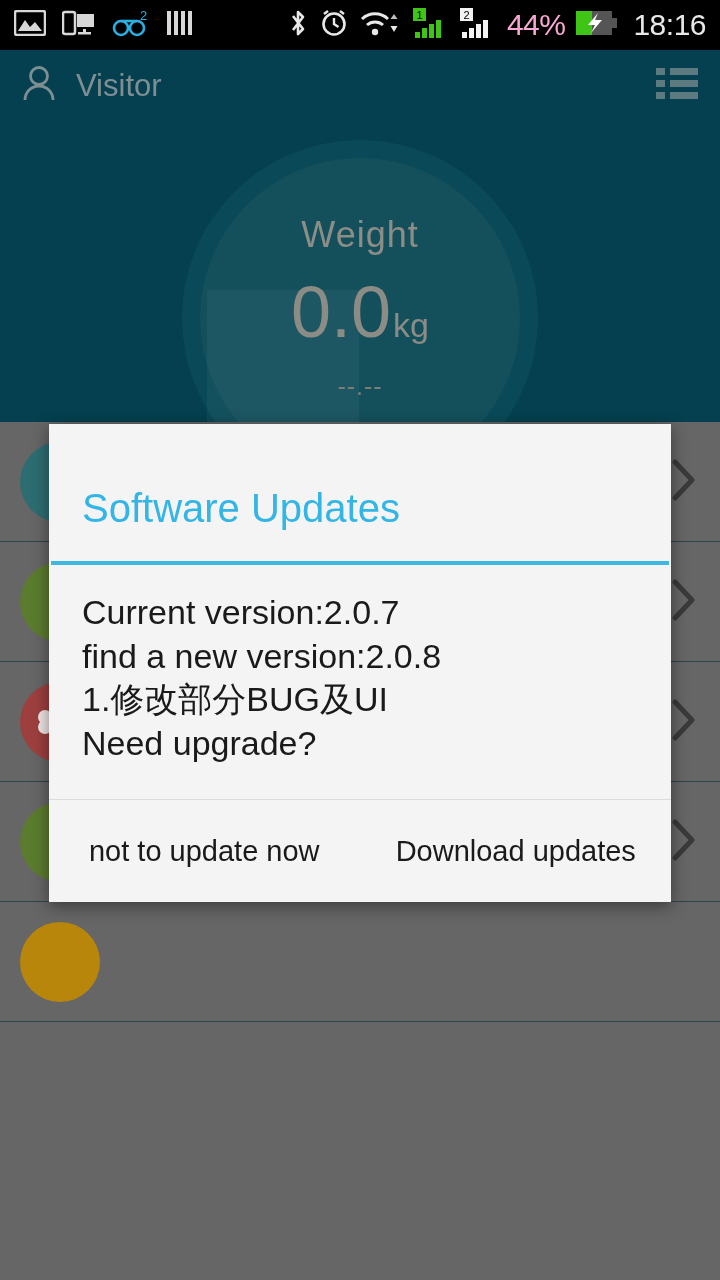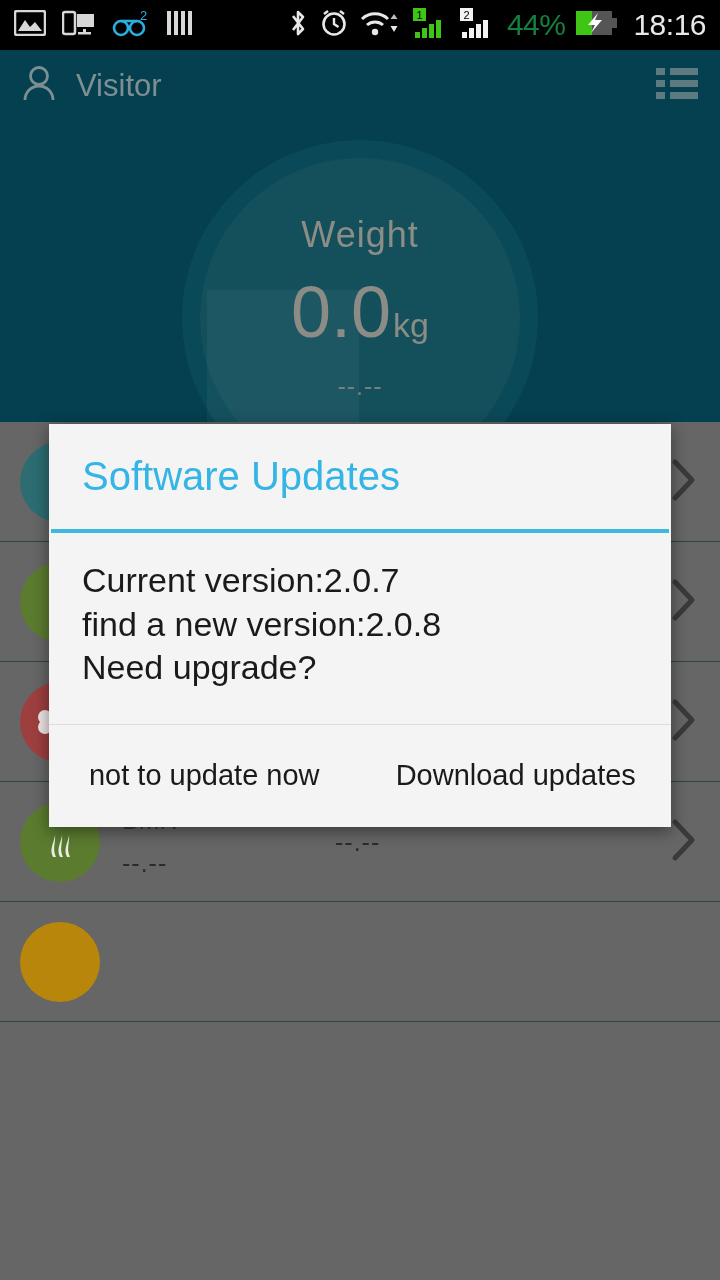--- a/index.html
+++ b/index.html
@@ -13,21 +13,21 @@
 
   
   .statusbar{
     position:absolute; left:0; top:0; width:720px; height:50px;
     background:#000; display:flex; align-items:center;
     padding:0 14px;
   }
   .sb-left{ display:flex; align-items:center; gap:16px; }
   .sb-right{ display:flex; align-items:center; gap:11px; margin-left:auto; }
   .sb-ico{ display:block; }
-  .sb-pct{ color:#15803d; font-size:30px; letter-spacing:-0.5px; }
+  .sb-pct{ color:#f9a8d4; font-size:30px; letter-spacing:-0.5px; }
   .sb-time{ color:#e8e8e8; font-size:30px; letter-spacing:-0.5px; margin-left:4px;}
 
   
   .appbar{
     position:absolute; left:0; top:50px; width:720px; height:72px;
     background:#04404f; display:flex; align-items:center; padding:0 22px;
   }
   .appbar .title{
     color:#7d8f93; font-size:31px; margin-left:20px; font-weight:400;
   }
@@ -83,21 +83,21 @@
   .row .chev{ position:absolute; right:22px; top:50%; transform:translateY(-50%); }
 
   
   .scrim{ position:absolute; inset:0; background:transparent; }
   .dialog{
     position:absolute; left:49px; top:424px; width:622px;
     background:#f4f4f4;
     box-shadow:0 4px 16px rgba(0,0,0,0.45);
   }
   .dlg-title{
-    color:#33b5e5; font-size:40px; padding:30px 33px 30px 33px;
+    color:#33b5e5; font-size:40px; padding:62px 33px 30px 33px;
   }
   .dlg-rule{ height:4px; background:#3fb8e0; margin:0 2px; }
   .dlg-body{
     padding:26px 33px 34px 33px;
   }
   .dlg-line{ color:#1a1a1a; font-size:34px; line-height:1.28; }
   .dlg-btns{
     display:flex; border-top:1px solid #dcdcdc; height:103px;align-items:center;
   }
   .dlg-btn{
@@ -326,20 +326,21 @@
 </div>
 
 <div class="scrim"></div>
 
 <div class="dialog">
   <div class="dlg-title">Software Updates</div>
   <div class="dlg-rule"></div>
   <div class="dlg-body">
     <div class="dlg-line">Current version:2.0.7</div>
     <div class="dlg-line">find a new version:2.0.8</div>
+    <div class="dlg-line">1.修改部分BUG及UI</div>
     <div class="dlg-line">Need upgrade?</div>
   </div>
   <div class="dlg-btns">
     <div class="dlg-btn">not to update now</div>
     <div class="dlg-sep"></div>
     <div class="dlg-btn">Download updates</div>
   </div>
 </div>
 
 </body></html>

